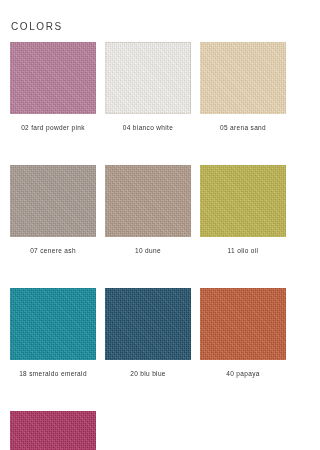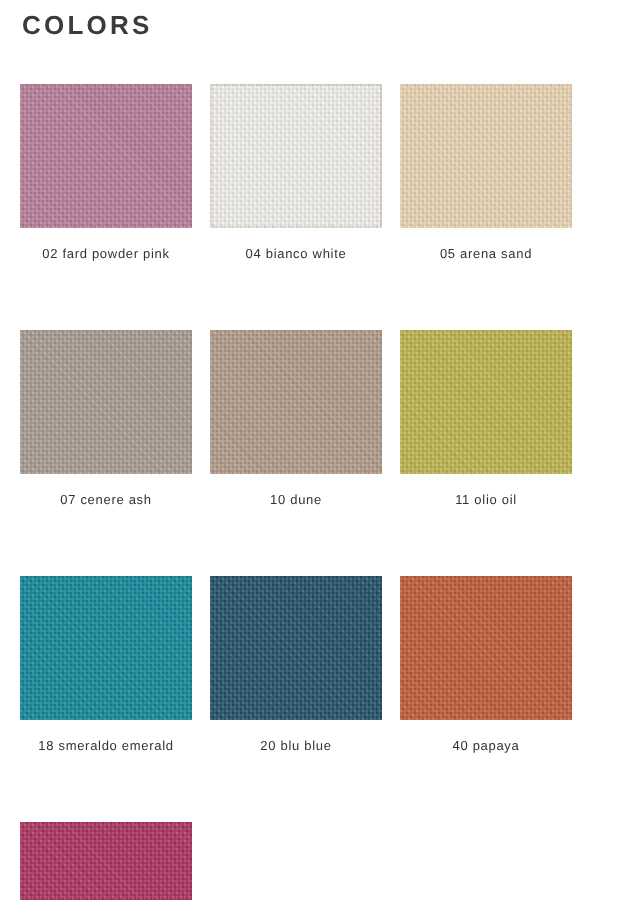--- a/index.html
+++ b/index.html
@@ -18,25 +18,25 @@
   .page {
     position: relative;
     width: 296px;
     height: 450px;
     box-sizing: border-box;
   }
 
   .page-title {
     position: absolute;
     left: 11px;
-    top: 8px;
-    font-size: 13px;
+    top: 22px;
+    font-size: 10px;
     letter-spacing: 1.6px;
     color: #3b3b3b;
-    font-weight: 700;
+    font-weight: 400;
     line-height: 10px;
   }
 
   .swatch-grid {
     position: absolute;
     left: 10px;
     top: 42px;
     width: 276px;
     display: grid;
     grid-template-columns: 86px 86px 86px;

